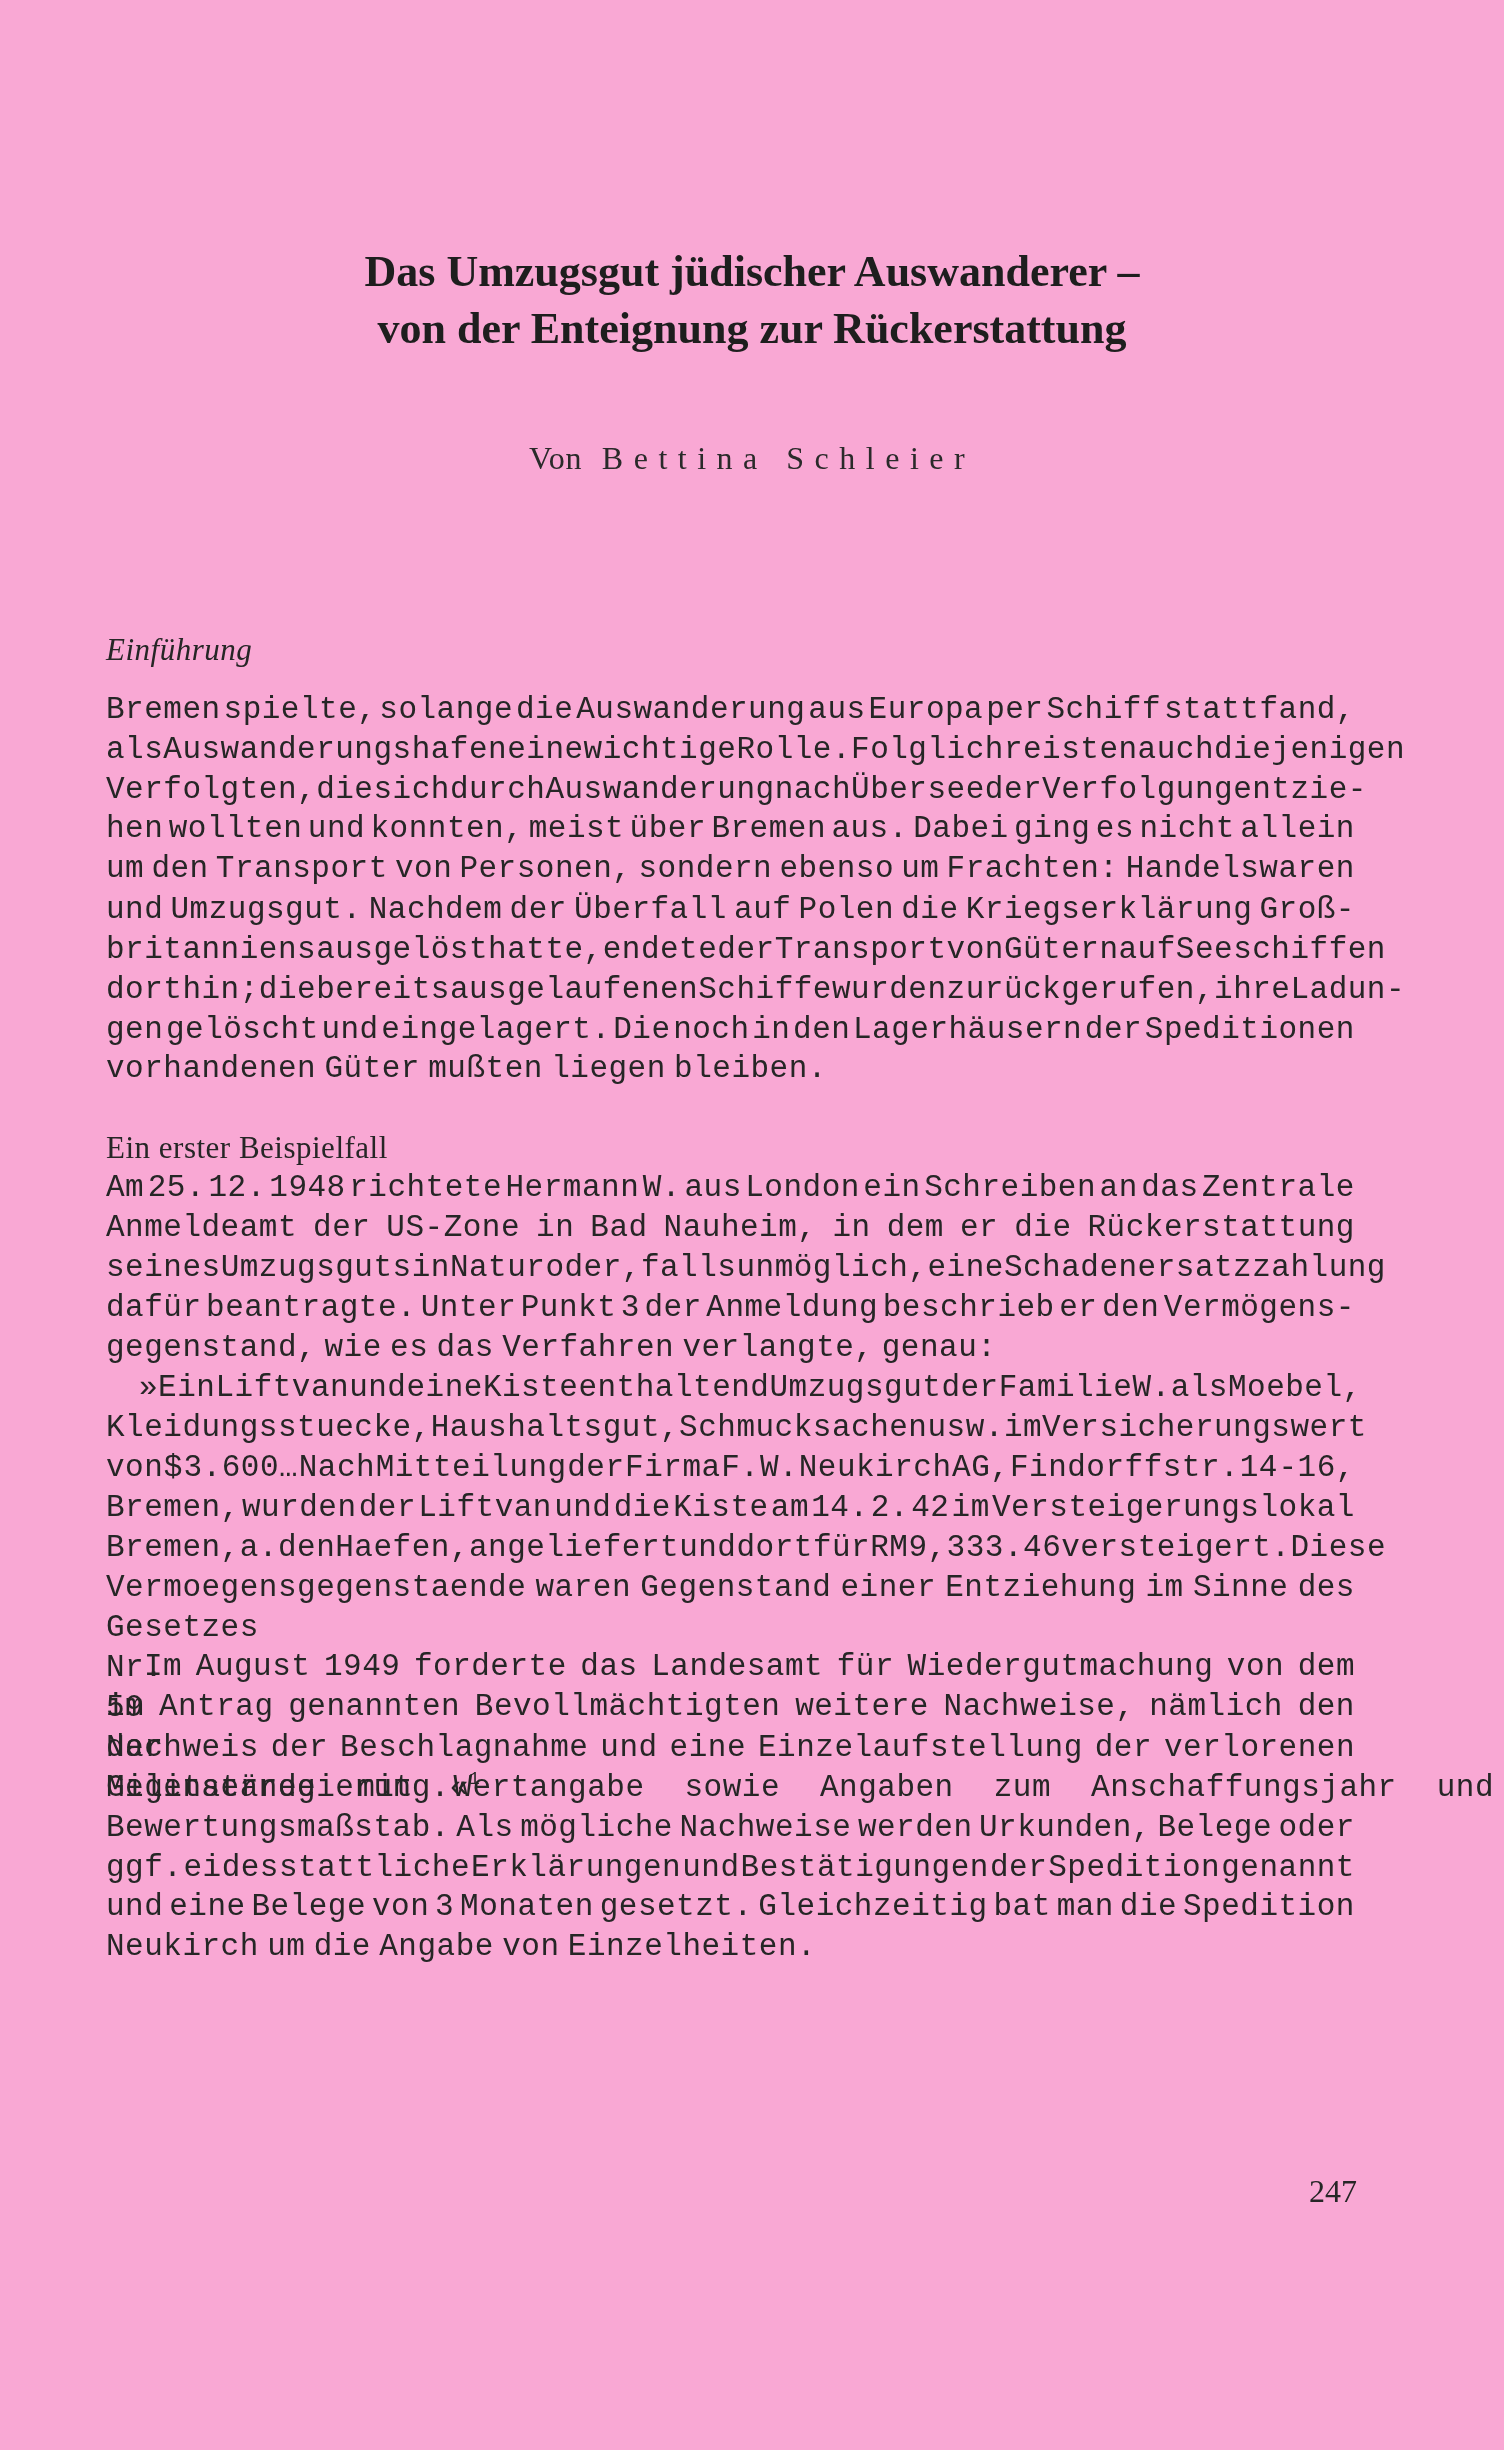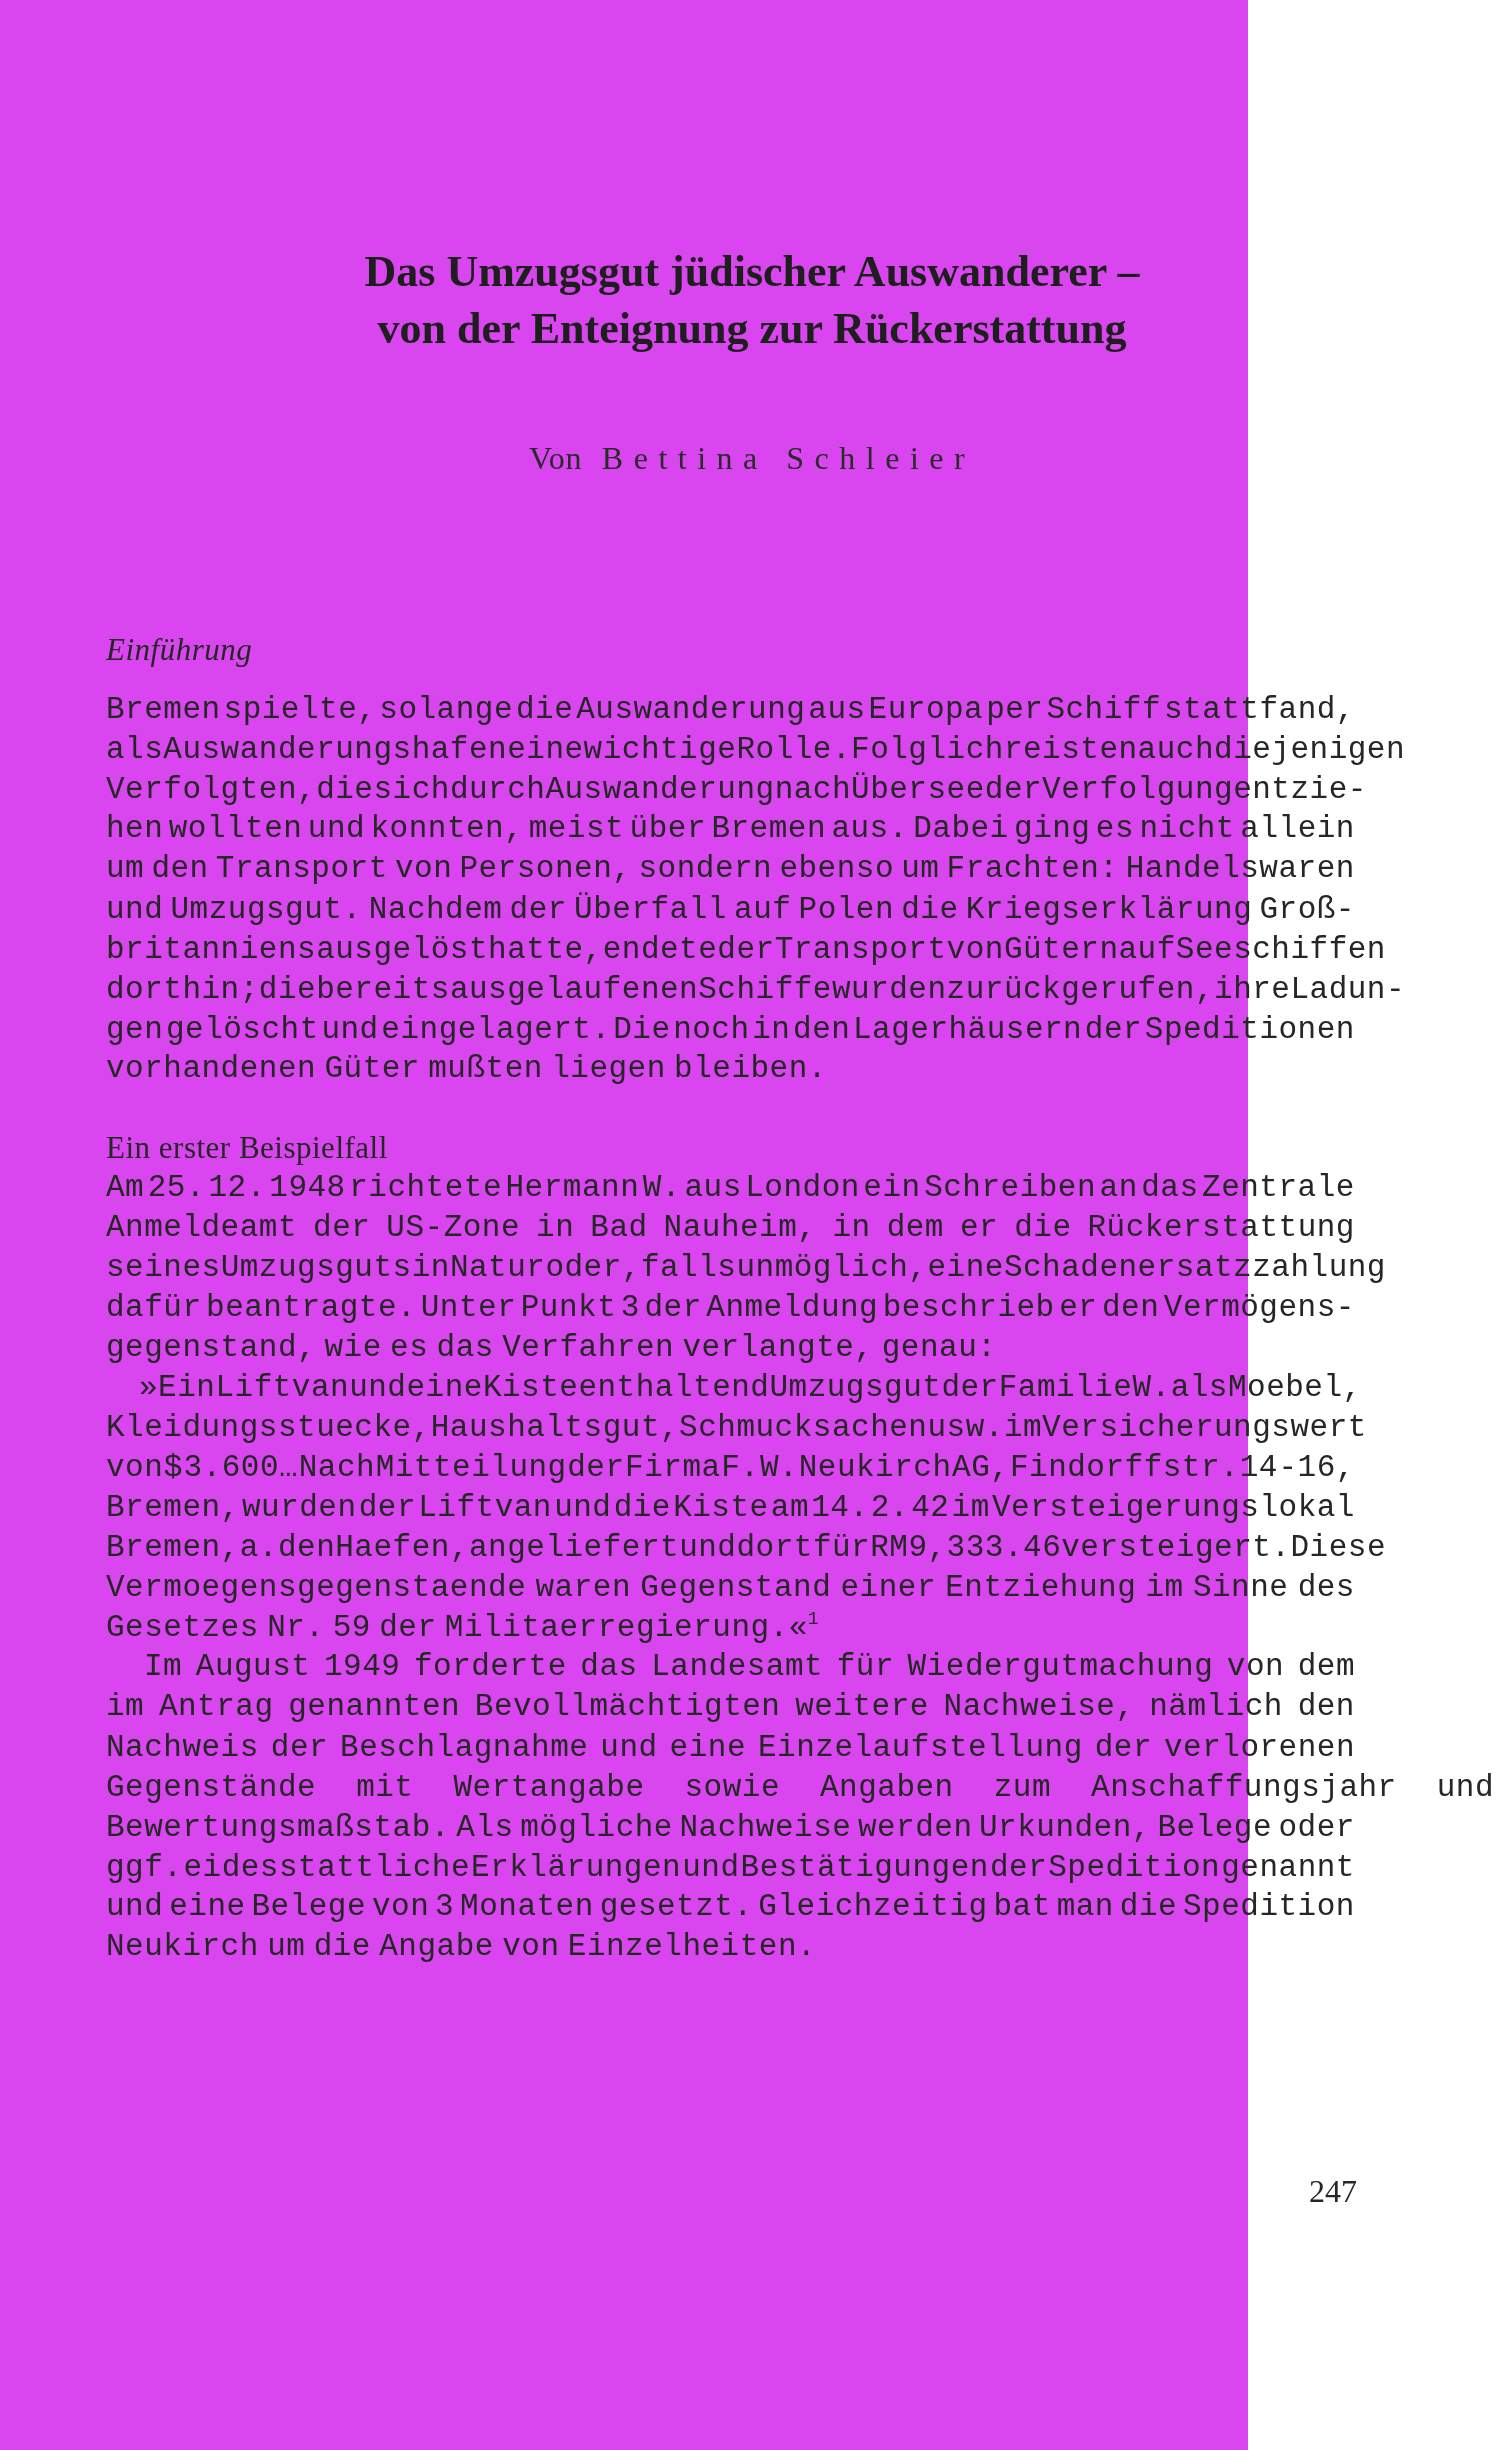--- a/index.html
+++ b/index.html
@@ -1,17 +1,17 @@
 <!DOCTYPE html>
 <html style="font-size:12px"><head>
 <meta charset="utf-8">
 <style>
   html, body { margin: 0; padding: 0; background: #ffffff; }
   body { width: 1504px; height: 2450px; position: relative; overflow: hidden; }
-  .page { position: absolute; left: 0; top: 0; width: 1248px; height: 2450px; background: #d946ef; color: #222222; }
+  .page { position: absolute; left: 0; top: 0; width: 1504px; height: 2450px; background: #f9a8d4; color: #222222; }
   .title-line {
     position: absolute; left: 0; width: 1504px; text-align: center;
     font-family: "Liberation Serif", "DejaVu Serif", serif; font-weight: bold;
     font-size: 44px; line-height: 44px; color: #1e1e1e; white-space: nowrap;
   }
   .title-line span { display: inline-block; }
   .author {
     position: absolute; left: 0; width: 1504px; text-align: center;
     font-family: "Liberation Serif", "DejaVu Serif", serif; font-size: 32px; line-height: 32px;
     color: #2a2a2a; white-space: nowrap;
@@ -323,21 +323,21 @@
       <div class="line" style="top: 1568px;">
         <span class="w">Vermoegensgegenstaende</span>
         <span class="w">waren</span>
         <span class="w">Gegenstand</span>
         <span class="w">einer</span>
         <span class="w">Entziehung</span>
         <span class="w">im</span>
         <span class="w">Sinne</span>
         <span class="w">des</span>
       </div>
-      <div class="line last" style="top: 1608px;">
+      <div class="line last" style="top: 1608px; flex-direction: column;">
         <span class="w">Gesetzes</span>
         <span class="w">Nr.</span>
         <span class="w">59</span>
         <span class="w">der</span>
         <span class="w">Militaerregierung.«<sup class="fn">1</sup></span>
       </div>
       <div class="line indent" style="top: 1647px;">
         <span class="w">Im</span>
         <span class="w">August</span>
         <span class="w">1949</span>

